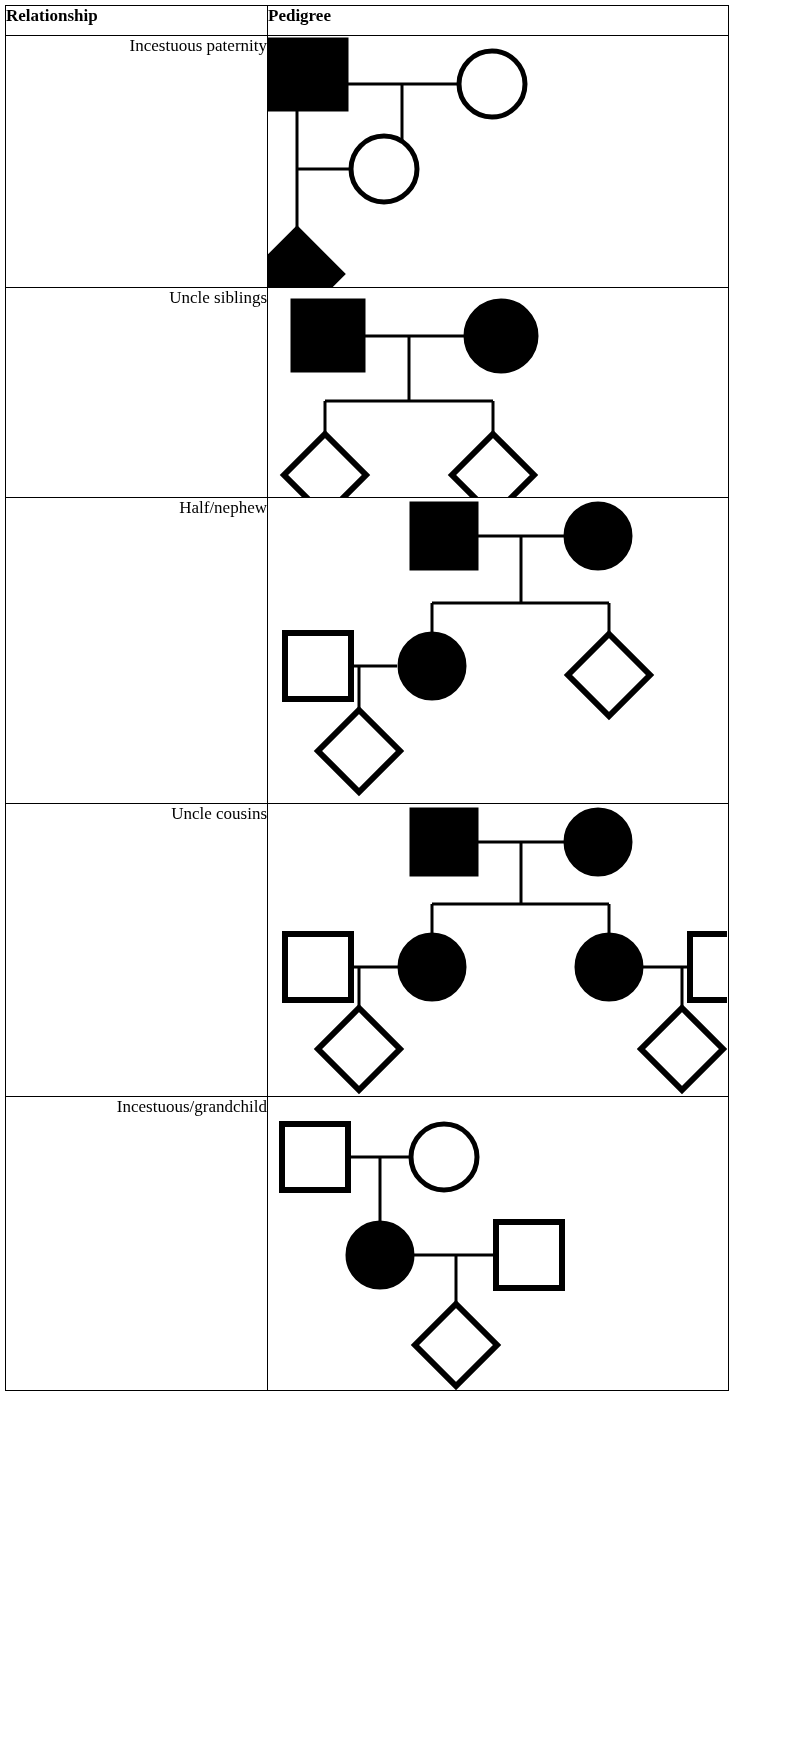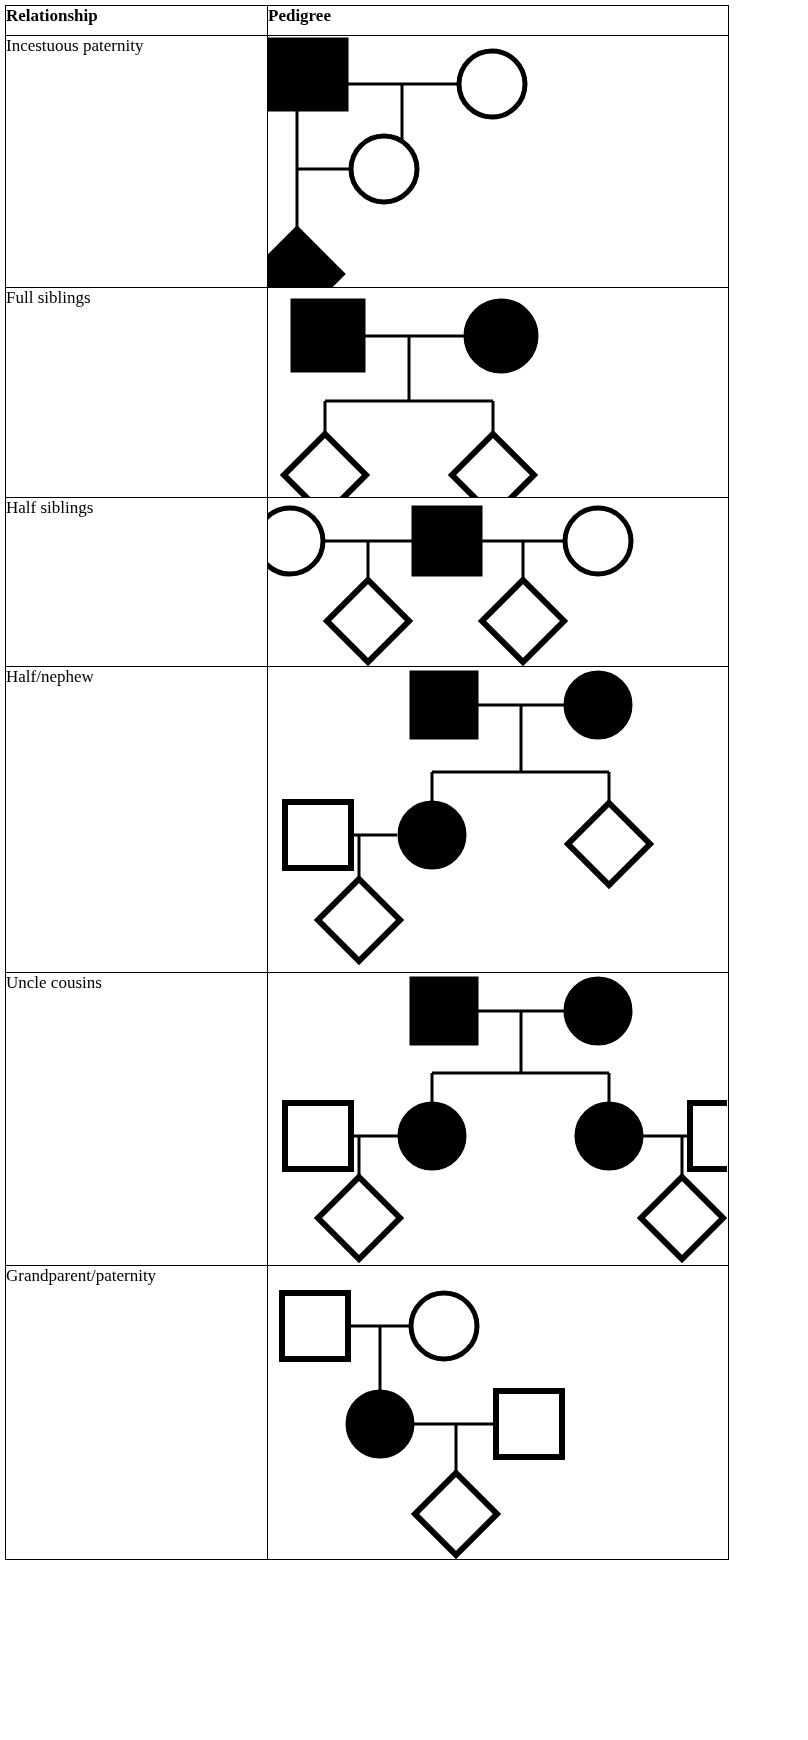--- a/index.html
+++ b/index.html
@@ -41,21 +41,21 @@
     font-size: 17px;
     font-weight: bold;
     text-align: left;
     padding: 3px 0 3px 7px;
     line-height: 1.15;
   }
   td.relationship-cell {
     font-size: 17px;
     line-height: 1.15;
     padding: 5px 0 0 7px;
-    text-align: left;
+    text-align: right;
   }
   td.pedigree-cell {
     padding: 0;
     text-align: left;
   }
   .ped-svg {
     display: block;
   }
   .label-text {
     display: block;
@@ -102,63 +102,41 @@
               <circle cx="224" cy="48" r="33" fill="#ffffff" stroke="#000000" stroke-width="5"></circle>
               <circle cx="116" cy="133" r="33" fill="#ffffff" stroke="#000000" stroke-width="5"></circle>
               <polygon points="29,192 75,238 29,284 -17,238" fill="#000000" stroke="#000000" stroke-width="4"></polygon>
             </g>
           </svg>
         </td>
       </tr>
 
       <tr>
         <td class="relationship-cell">
-          <span class="label-text">Full siblings</span>
+          <span class="label-text">Uncle siblings</span>
         </td>
         <td class="pedigree-cell">
           <svg class="ped-svg" width="459" height="209" viewBox="0 0 459 209">
             <g stroke="#000000" stroke-width="3" fill="none">
               <line x1="84" y1="48" x2="197" y2="48"></line>
               <line x1="141" y1="48" x2="141" y2="113"></line>
               <line x1="57" y1="113" x2="225" y2="113"></line>
               <line x1="57" y1="113" x2="57" y2="147"></line>
               <line x1="225" y1="113" x2="225" y2="147"></line>
             </g>
             <g>
               <rect x="24" y="12" width="72" height="71" fill="#000000" stroke="#000000" stroke-width="3"></rect>
               <circle cx="233" cy="48" r="36" fill="#000000" stroke="#000000" stroke-width="3"></circle>
               <polygon points="57,146 98,187 57,228 16,187" fill="#ffffff" stroke="#000000" stroke-width="6"></polygon>
               <polygon points="225,146 266,187 225,228 184,187" fill="#ffffff" stroke="#000000" stroke-width="6"></polygon>
             </g>
           </svg>
         </td>
       </tr>
 
-      <tr>
-        <td class="relationship-cell">
-          <span class="label-text">Half siblings</span>
-        </td>
-        <td class="pedigree-cell">
-          <svg class="ped-svg" width="459" height="168" viewBox="0 0 459 168">
-            <g stroke="#000000" stroke-width="3" fill="none">
-              <line x1="55" y1="43" x2="145" y2="43"></line>
-              <line x1="213" y1="43" x2="297" y2="43"></line>
-              <line x1="100" y1="43" x2="100" y2="83"></line>
-              <line x1="255" y1="43" x2="255" y2="83"></line>
-            </g>
-            <g>
-              <circle cx="22" cy="43" r="33" fill="#ffffff" stroke="#000000" stroke-width="5"></circle>
-              <rect x="145" y="9" width="68" height="68" fill="#000000" stroke="#000000" stroke-width="3"></rect>
-              <circle cx="330" cy="43" r="33" fill="#ffffff" stroke="#000000" stroke-width="5"></circle>
-              <polygon points="100,82 141,123 100,164 59,123" fill="#ffffff" stroke="#000000" stroke-width="6"></polygon>
-              <polygon points="255,82 296,123 255,164 214,123" fill="#ffffff" stroke="#000000" stroke-width="6"></polygon>
-            </g>
-          </svg>
-        </td>
-      </tr>
 
       <tr>
         <td class="relationship-cell">
           <span class="label-text">Half/nephew</span>
         </td>
         <td class="pedigree-cell">
           <svg class="ped-svg" width="459" height="305" viewBox="0 0 459 305">
             <g stroke="#000000" stroke-width="3" fill="none">
               <line x1="209" y1="38" x2="297" y2="38"></line>
               <line x1="253" y1="38" x2="253" y2="105"></line>
@@ -206,21 +184,21 @@
               <rect x="422" y="130" width="66" height="66" fill="#ffffff" stroke="#000000" stroke-width="6"></rect>
               <polygon points="91,204 132,245 91,286 50,245" fill="#ffffff" stroke="#000000" stroke-width="6"></polygon>
               <polygon points="414,204 455,245 414,286 373,245" fill="#ffffff" stroke="#000000" stroke-width="6"></polygon>
             </g>
           </svg>
         </td>
       </tr>
 
       <tr>
         <td class="relationship-cell">
-          <span class="label-text">Grandparent/paternity</span>
+          <span class="label-text">Incestuous/grandchild</span>
         </td>
         <td class="pedigree-cell">
           <svg class="ped-svg" width="459" height="293" viewBox="0 0 459 293">
             <g stroke="#000000" stroke-width="3" fill="none">
               <line x1="80" y1="60" x2="143" y2="60"></line>
               <line x1="112" y1="60" x2="112" y2="130"></line>
               <line x1="145" y1="158" x2="228" y2="158"></line>
               <line x1="188" y1="158" x2="188" y2="208"></line>
             </g>
             <g>

